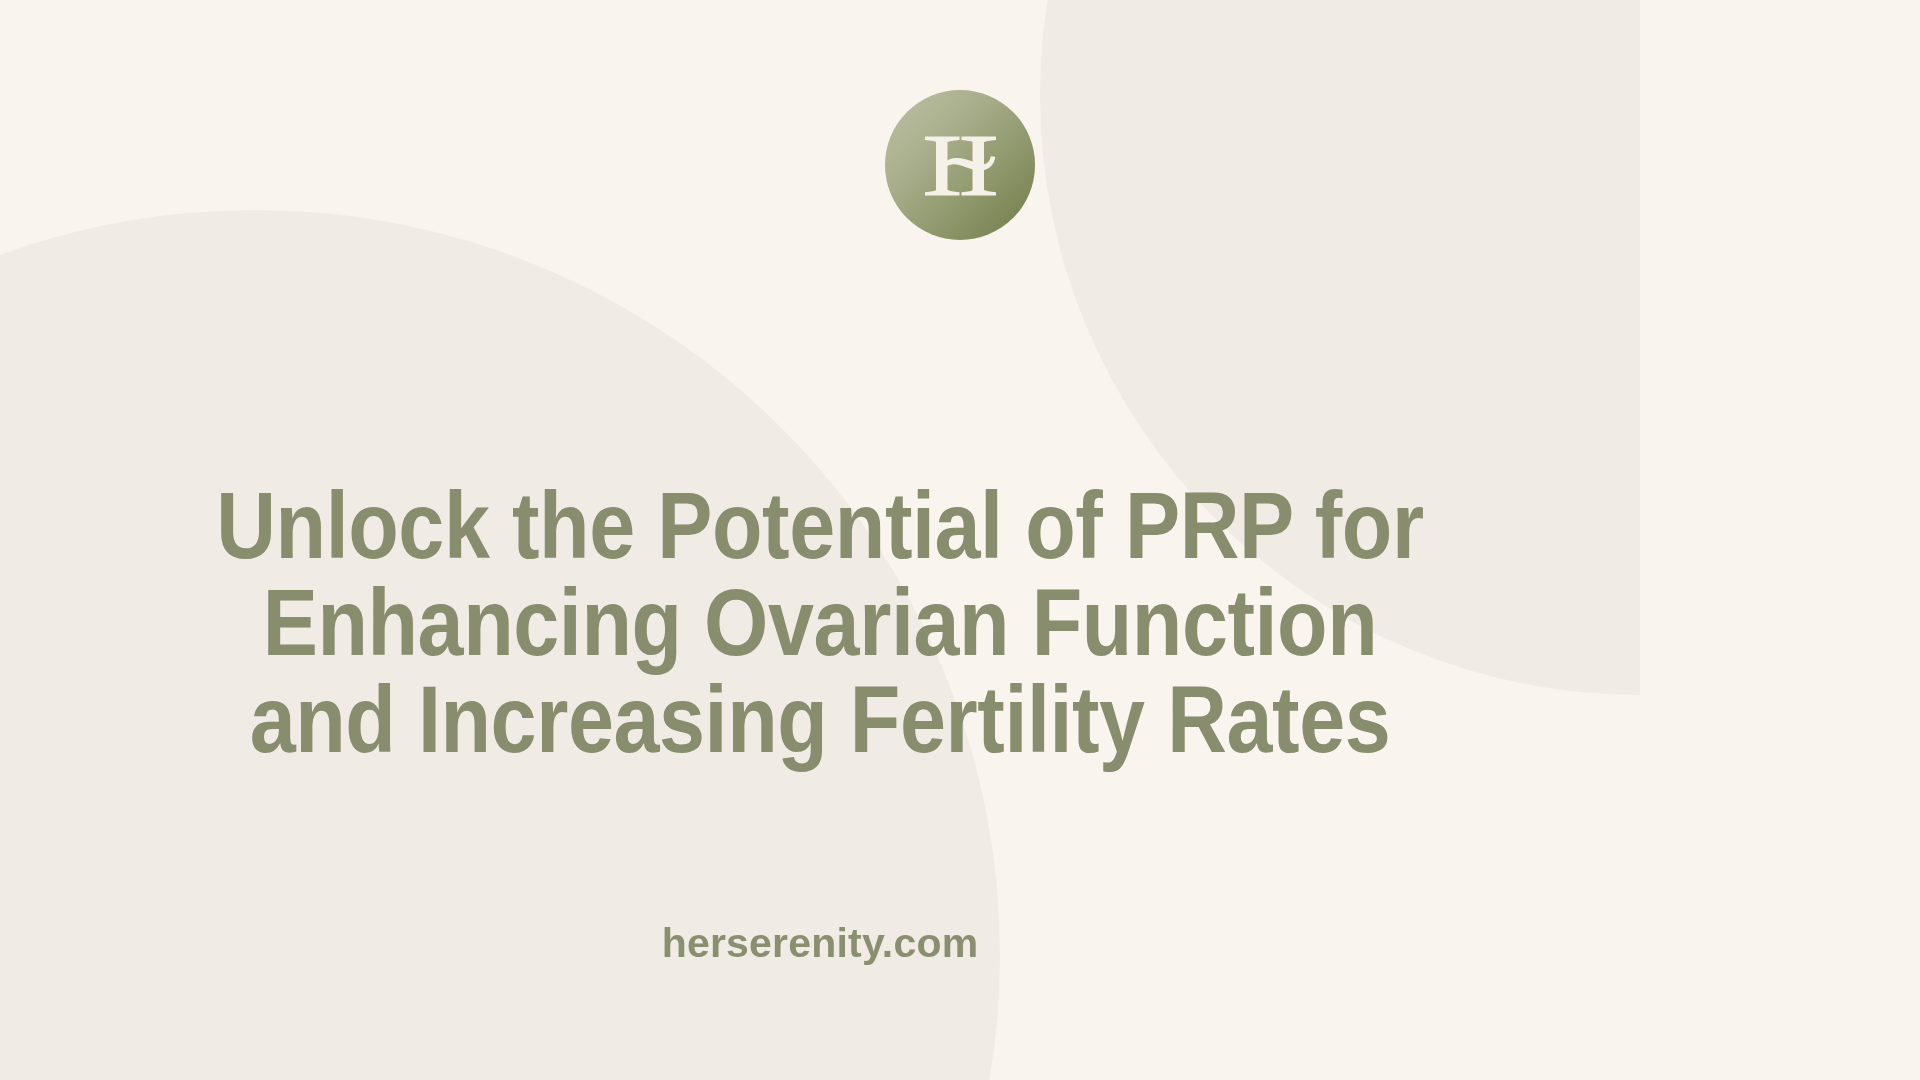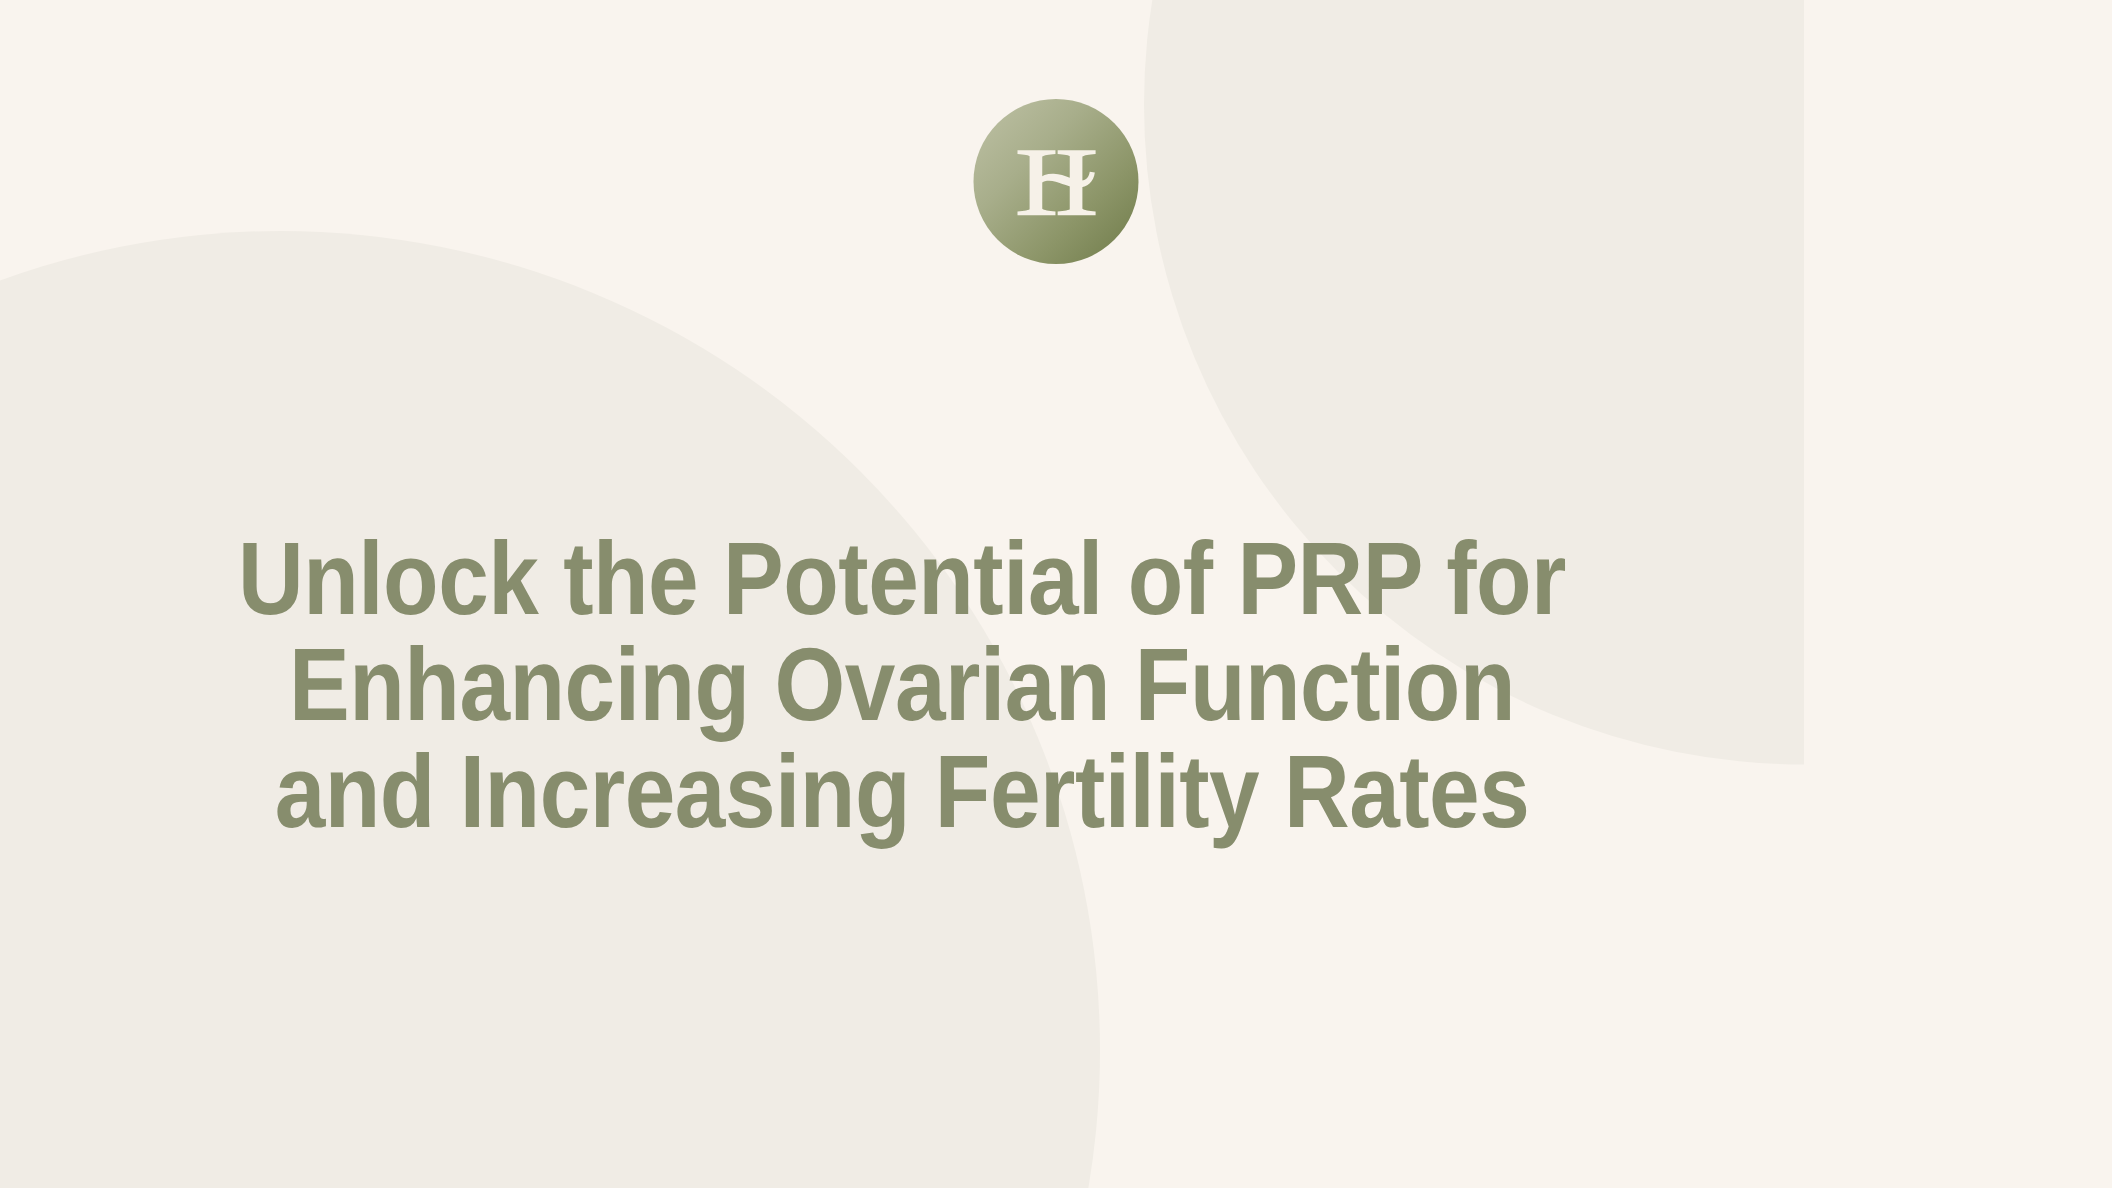--- a/index.html
+++ b/index.html
@@ -141,14 +141,15 @@
   </div>
 
   <h1 class="headline">
     <span class="hl-inner">
       <span class="hl-line">Unlock the Potential of PRP for</span>
       <span class="hl-line">Enhancing Ovarian Function</span>
       <span class="hl-line">and Increasing Fertility Rates</span>
     </span>
   </h1>
 
+  <div class="site-url">herserenity.com</div>
 
 </div>
 
 </body></html>

